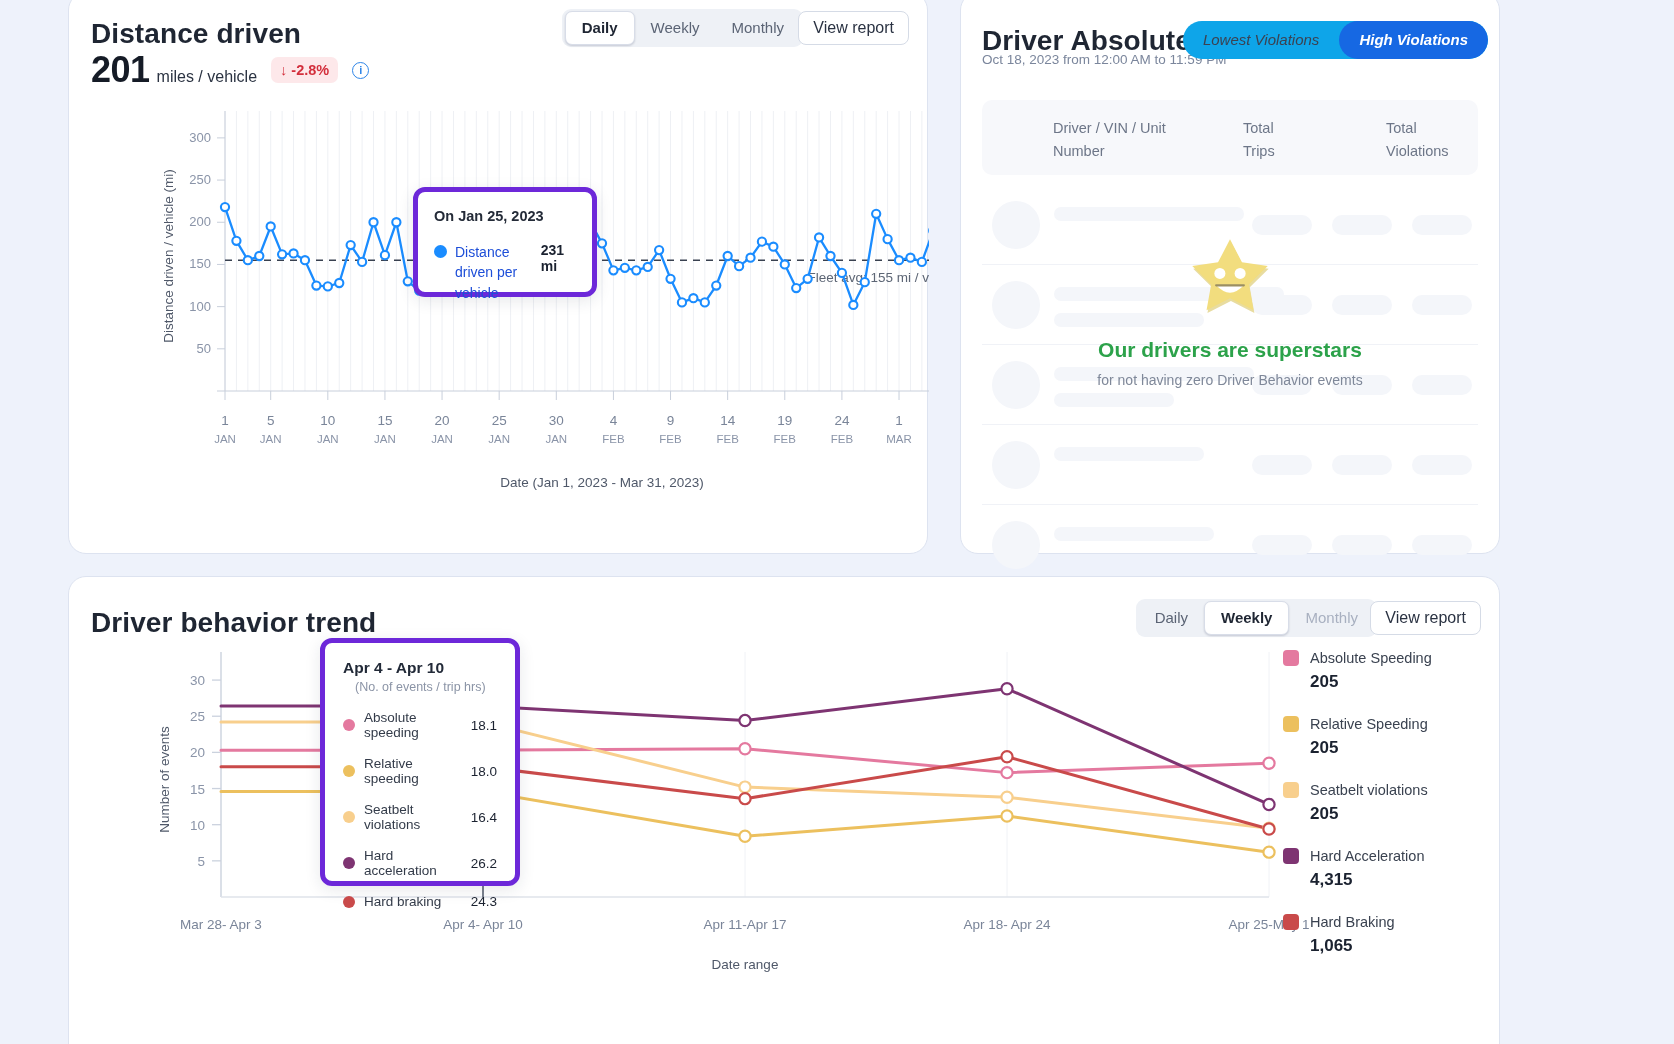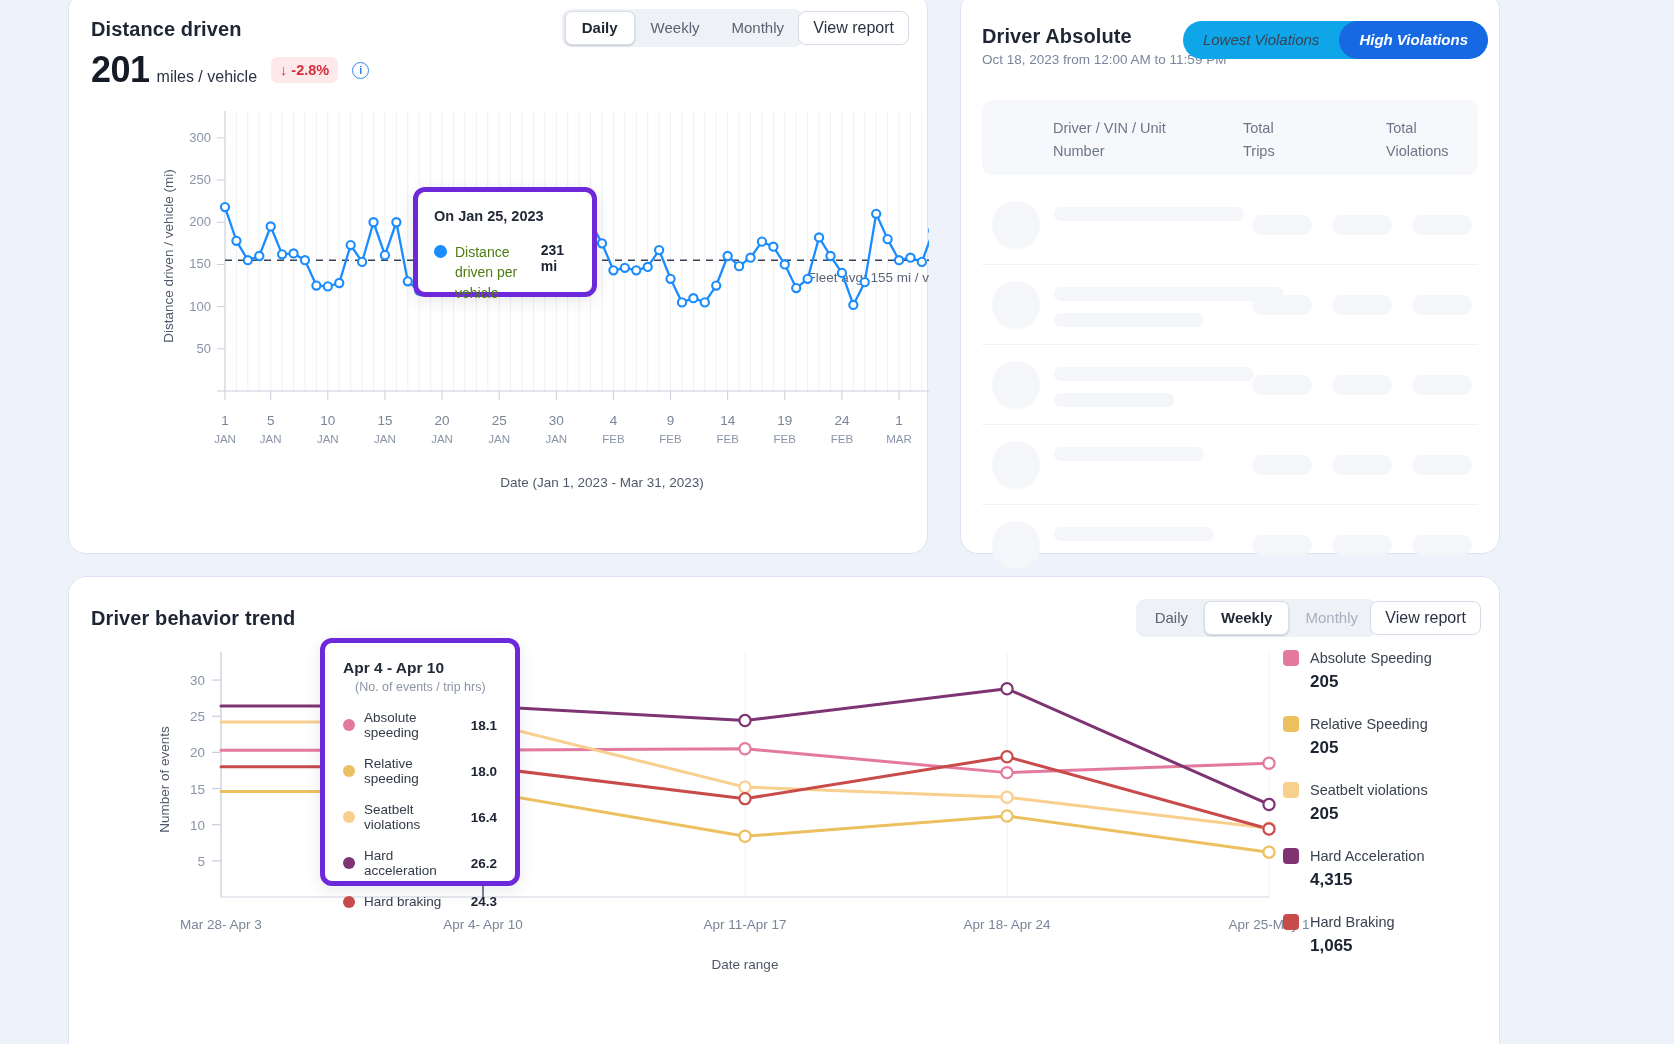--- a/index.html
+++ b/index.html
@@ -17,21 +17,21 @@
     background: #ffffff;
     border: 1px solid #dde3f0;
     border-radius: 18px;
   }
   #card-distance  { left: 68px;  top: -8px;  width: 860px;  height: 562px; }
   #card-behavior  { left: 960px; top: -8px;  width: 540px;  height: 562px; }
   #card-trend     { left: 68px;  top: 576px; width: 1432px; height: 500px; }
 
   
   .card-title {
-    font-size: 20px; font-weight: 700; color: #1f2633; letter-spacing: .1px;
+    font-size: 28px; font-weight: 700; color: #1f2633; letter-spacing: .1px;
   }
   .sub-note { font-size: 13.5px; color: #7b869c; }
 
   
   .seg {
     display: inline-flex; align-items: center;
     background: #eef1f6; border-radius: 9px; padding: 3px;
     height: 38px;
   }
   .seg .opt {
@@ -81,30 +81,30 @@
 
   
   .tip {
     position:absolute; background:#fff; border:5px solid #6d28d9; border-radius:12px;
     box-shadow: 0 4px 16px rgba(25,35,60,.10);
   }
   #tip-distance { left:413px; top:187px; width:184px; height:110px; padding:16px 16px 0 16px; }
   #tip-distance .t-date { font-size:14.5px; font-weight:700; color:#242b38; }
   #tip-distance .t-row { display:flex; margin-top:18px; gap:8px; align-items:flex-start; }
   #tip-distance .t-dot { width:13px;height:13px;border-radius:50%;background:#1a8cff;margin-top:3px;flex:none; }
-  #tip-distance .t-lbl { font-size:14px;color:#4d7c0f; line-height:1.45; width:96px;}
+  #tip-distance .t-lbl { font-size:14px;color:#1d4ed8; line-height:1.45; width:96px;}
   #tip-distance .t-val { font-size:14px;font-weight:700;color:#1b2230; margin-left:auto;}
 
   #tip-trend { left:320px; top:638px; width:200px; height:248px; padding:16px 18px; }
   #tip-trend .tt-title { font-size:15.5px;font-weight:700;color:#222a38; }
   #tip-trend .tt-sub { font-size:12.5px;color:#8b94a6;margin-top:3px;margin-left:12px; }
   #tip-trend .tt-row { display:flex;align-items:center;gap:9px;margin-top:16px; }
   #tip-trend .tt-dot { width:12px;height:12px;border-radius:50%;flex:none; }
   #tip-trend .tt-name{ font-size:13.5px;color:#333b49; }
-  #tip-trend .tt-v  { font-size:13.5px;font-weight:700;color:#1b2230;margin-left:auto;text-align:right; }
+  #tip-trend .tt-v  { font-size:13.5px;font-weight:400;color:#1b2230;margin-left:auto;text-align:right; }
 
   
   .sk-head {
     position:absolute; left:982px; top:100px; width:496px; height:75px;
     background:#f7f8fb; border-radius:10px;
   }
   .sk-col { position:absolute; font-size:14.5px; color:#6d7688; line-height:1.6; }
   .sk-row { position:absolute; left:982px; width:496px; height:80px; border-bottom:1px solid #f0f2f7; }
   .sk-av  { position:absolute; left:10px; top:16px; width:48px;height:48px;border-radius:50%;background:#f4f6fa; }
   .sk-l1  { position:absolute; left:72px; top:22px; height:14px;border-radius:7px;background:#f4f6fa; }
@@ -414,20 +414,32 @@
       </div>
       <div class="sk-row" style="top: 505px;">
         <div class="sk-av"></div>
         <div class="sk-l1" style="width: 160px;"></div>
         <div class="sk-b1" style="left: 270px; width: 60px;"></div>
         <div class="sk-b1" style="left: 350px; width: 60px;"></div>
         <div class="sk-b1" style="left: 430px; width: 60px;"></div>
       </div>
     </div>
 
+  <div class="empty-wrap">
+    <svg width="92" height="92" viewBox="0 0 100 100">
+      <path d="M50 8 L63 33 L91 37 L70.5 57 L75.5 85 L50 72 L24.5 85 L29.5 57 L9 37 L37 33 Z" fill="#e8dca0" transform="translate(1,3)"></path>
+      <path d="M50 8 L63 33 L91 37 L70.5 57 L75.5 85 L50 72 L24.5 85 L29.5 57 L9 37 L37 33 Z" fill="#f2dd7e"></path>
+      <circle cx="39" cy="45" r="6" fill="#fff"></circle>
+      <circle cx="61" cy="45" r="6" fill="#fff"></circle>
+      <path d="M35 58 Q50 74 65 58 Z" fill="#fff"></path>
+      <path d="M35 58 L65 58" stroke="#9b8f63" stroke-width="2.5" stroke-linecap="round"></path>
+    </svg>
+    <div class="empty-title">Our drivers are superstars</div>
+    <div class="empty-sub">for not having zero Driver Behavior evemts</div>
+  </div>
 
   <div class="card" id="card-trend">
 
     <div style="position:absolute;left:22px;top:30px;" class="card-title">Driver behavior trend</div>
 
     <div style="position:absolute;right:122px;top:22px;" class="seg">
       <div class="opt">Daily</div>
       <div class="opt active">Weekly</div>
       <div class="opt dim">Monthly</div>
     </div>

